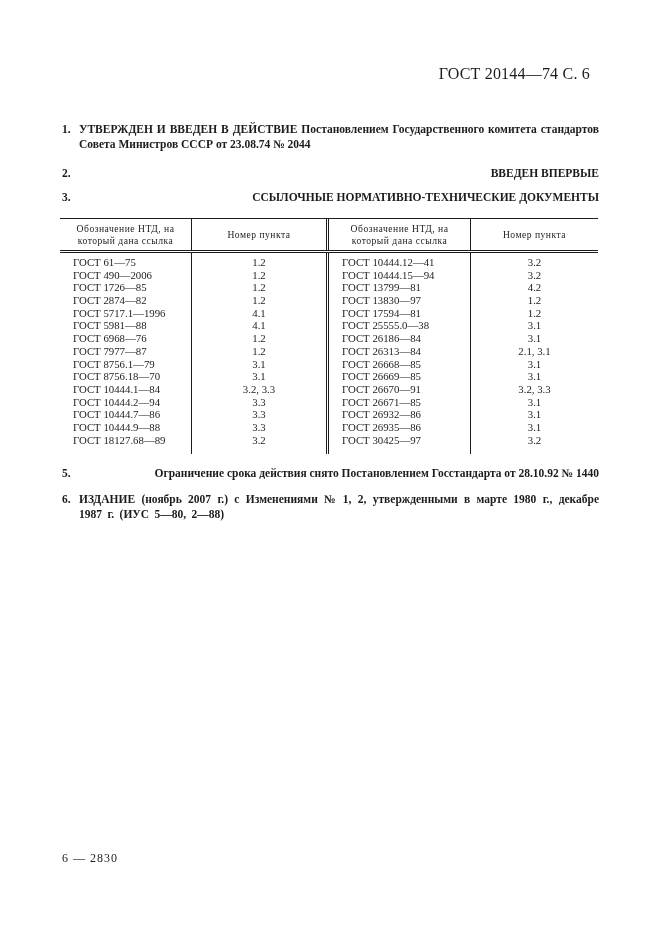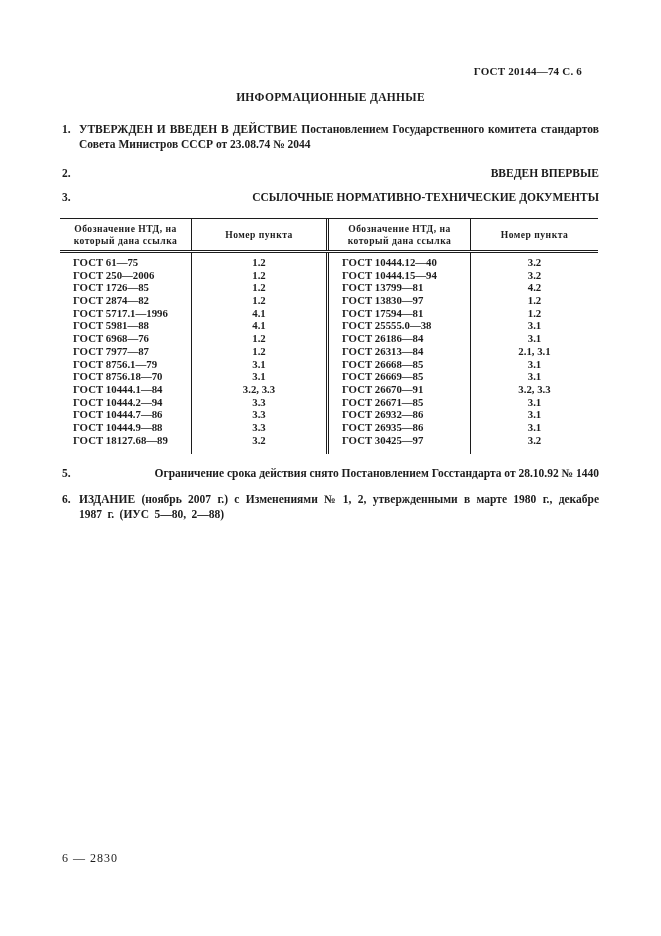--- a/index.html
+++ b/index.html
@@ -13,23 +13,23 @@
     height: 936px;
     margin: 0 auto;
     background: #ffffff;
     color: #1c1c1c;
     font-family: "Liberation Serif", "DejaVu Serif", serif;
     overflow: hidden;
   }
   .doc-header {
     position: absolute;
     top: 65px;
-    right: 79px;
-    font-size: 11px;
-    font-weight: bold;
+    right: 71px;
+    font-size: 16px;
+    font-weight: normal;
     letter-spacing: 0.2px;
   }
   .doc-title {
     position: absolute;
     top: 91px;
     left: 0;
     width: 100%;
     text-align: center;
     font-size: 11.5px;
     font-weight: bold;
@@ -60,21 +60,20 @@
   .pos-i6 .txt { word-spacing: 2.5px; }
 
   
   .tbl {
     position: absolute;
     top: 218px;
     left: 60px;
     width: 538px;
     border-top: 1px solid #1c1c1c;
     font-size: 10.8px;
-    font-weight: bold;
   }
   .thead {
     display: flex;
     border-bottom: 3px double #1c1c1c;
   }
   .thead .tcell {
     height: 31px;
     display: flex;
     flex-direction: column;
     justify-content: center;
@@ -110,21 +109,20 @@
     letter-spacing: 1px;
   }
 </style>
 </head>
 <body>
 
 <div class="page">
 
   <div class="doc-header">ГОСТ 20144—74 С. 6</div>
 
-  <div class="doc-title">ИНФОРМАЦИОННЫЕ ДАННЫЕ</div>
 
   <div class="li pos-i1">
     <span class="num">1.</span>
     <span class="txt">УТВЕРЖДЕН И ВВЕДЕН В ДЕЙСТВИЕ Постановлением Государственного комитета стандартов Совета Министров СССР от 23.08.74 № 2044</span>
   </div>
 
   <div class="li pos-i2">
     <span class="num">2.</span>
     <span class="txt nojust">ВВЕДЕН ВПЕРВЫЕ</span>
   </div>
@@ -138,25 +136,25 @@
     <div class="thead">
       <div class="tcell c0">Обозначение НТД, на который дана ссылка</div>
       <div class="tcell c1">Номер пункта</div>
       <div class="tcell c2">Обозначение НТД, на который дана ссылка</div>
       <div class="tcell c3">Номер пункта</div>
     </div>
     <div class="tbody">
         <div class="trow">
           <div class="tcell c0">ГОСТ 61—75</div>
           <div class="tcell c1">1.2</div>
-          <div class="tcell c2">ГОСТ 10444.12—40</div>
+          <div class="tcell c2">ГОСТ 10444.12—41</div>
           <div class="tcell c3">3.2</div>
         </div>
         <div class="trow">
-          <div class="tcell c0">ГОСТ 250—2006</div>
+          <div class="tcell c0">ГОСТ 490—2006</div>
           <div class="tcell c1">1.2</div>
           <div class="tcell c2">ГОСТ 10444.15—94</div>
           <div class="tcell c3">3.2</div>
         </div>
         <div class="trow">
           <div class="tcell c0">ГОСТ 1726—85</div>
           <div class="tcell c1">1.2</div>
           <div class="tcell c2">ГОСТ 13799—81</div>
           <div class="tcell c3">4.2</div>
         </div>

